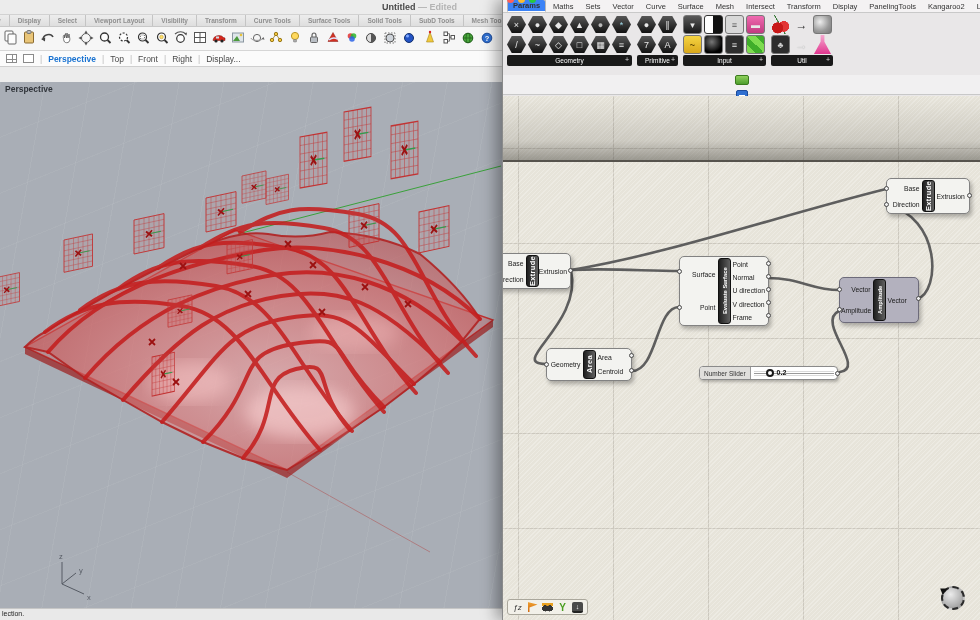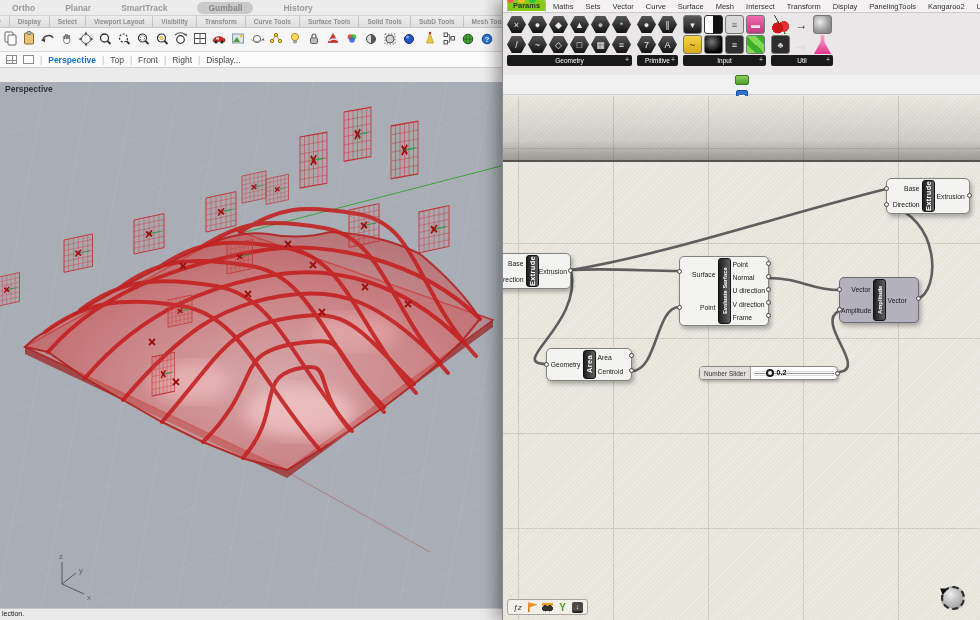--- a/index.html
+++ b/index.html
@@ -31,21 +31,21 @@
      repeating-linear-gradient(100deg, rgba(255,255,255,.12) 0 1px, transparent 1px 44px),
      repeating-linear-gradient(-22deg, rgba(255,255,255,.10) 0 1px, transparent 1px 52px);}
   .vp-label{position:absolute;left:5px;top:2px;font-size:8.5px;font-weight:bold;color:#30343a;}
   .r-status{position:absolute;left:0;bottom:0;width:502px;height:12px;background:#e9e9e9;border-top:1px solid #c6c6c6;font-size:7px;color:#222;padding:1px 0 0 2px;}
 
   
   .gh{position:absolute;left:502px;top:0;width:478px;height:620px;background:#e9e7e8;
       border-left:1px solid #8a8a8a;box-shadow:-6px 0 14px rgba(0,0,0,.35);}
   .gh-tabbar{height:13px;background:#f4f2f3;border-bottom:1px solid #c9c9c9;display:flex;align-items:flex-end;gap:2px;padding:0 0 0 4px;position:relative;}
   .gh-tabbar .tab{font-size:7.5px;color:#333;padding:1px 5px;white-space:nowrap;}
-  .gh-tabbar .tab.active{background:#84cc16;border:1px solid #b5b5b5;border-bottom:1px solid #fff;border-radius:3px 3px 0 0;font-weight:bold;}
+  .gh-tabbar .tab.active{background:#3b82f6;border:1px solid #b5b5b5;border-bottom:1px solid #fff;border-radius:3px 3px 0 0;font-weight:bold;}
   .tlight{position:absolute;top:-4px;width:7px;height:7px;border-radius:50%;}
   .gh-palette{height:62px;display:flex;gap:5px;padding:2px 0 0 4px;background:#e9e7e8;}
   .pgroup{display:flex;flex-direction:column;}
   .picons{display:grid;grid-auto-flow:row;gap:1px;}
   .pi{width:19px;height:19px;display:flex;align-items:center;justify-content:center;font-size:9px;color:#e8e8e8;}
   .hex{clip-path:polygon(25% 5%,75% 5%,100% 50%,75% 95%,25% 95%,0 50%);background:linear-gradient(#5a5a5a,#0e0e0e);}
   .sq{border-radius:3px;border:1px solid #777;}
   .plabel{height:11px;background:#191919;border-radius:2px;color:#fff;font-size:6.5px;display:flex;align-items:center;justify-content:center;position:relative;margin-top:1px;}
   .plabel .plus{position:absolute;right:3px;top:1px;font-size:7px;color:#ddd;}
   .gh-toolbar{height:20px;background:#f1f0f1;border-bottom:1px solid #c8c8c8;display:flex;align-items:center;gap:5px;padding:0 6px;flex-direction:column;}
@@ -98,26 +98,22 @@
            border-radius:3px;display:flex;align-items:center;gap:2px;padding:0 3px;}
   .mb{width:13px;height:24px;display:flex;align-items:center;justify-content:center;font-size:9px;}
   .compass{position:absolute;right:16px;bottom:10px;width:24px;height:24px;border-radius:50%;
            background:radial-gradient(circle at 38% 32%,#ececec,#8d8d8d);border:2px dashed #2a2a2a;}
   .compass::before{content:"";position:absolute;left:-7px;top:-3px;border:4px solid transparent;border-right:6px solid #111;transform:rotate(35deg);}
 </style>
 </head>
 <body>
 
 <div class="rhino">
-  <div class="r-toggles">
-    <span>Ortho</span>
-    <span>Planar</span>
-    <span>SmartTrack</span>
-    <span class="active">Gumball</span>
-    <span>History</span>
+  <div class="r-titlebar">
+    <div class="r-title"><span>Untitled</span> <span class="edited">— Edited</span></div>
   </div>
   <div class="r-tooltabs">
     <span>Set View</span>
     <span>Display</span>
     <span>Select</span>
     <span>Viewport Layout</span>
     <span>Visibility</span>
     <span>Transform</span>
     <span>Curve Tools</span>
     <span>Surface Tools</span>

